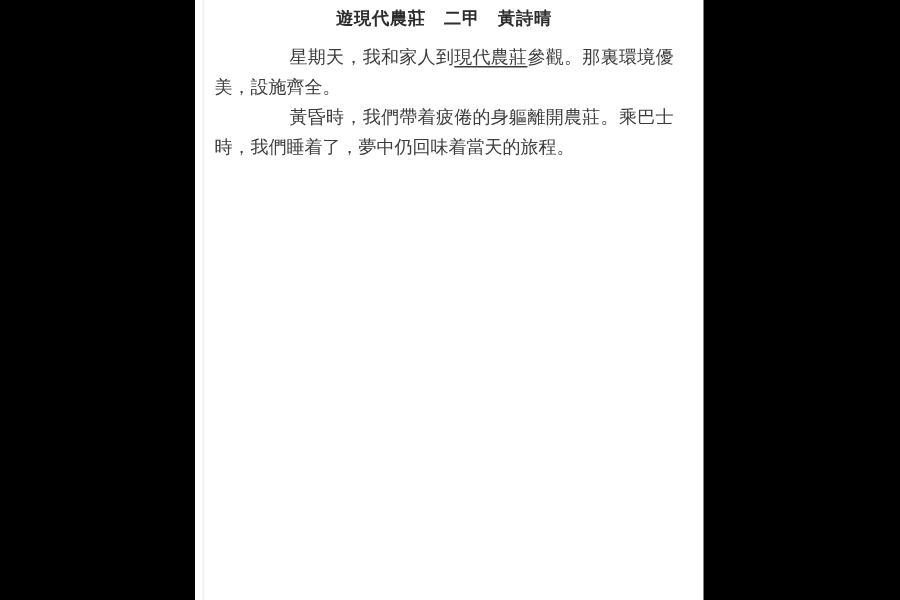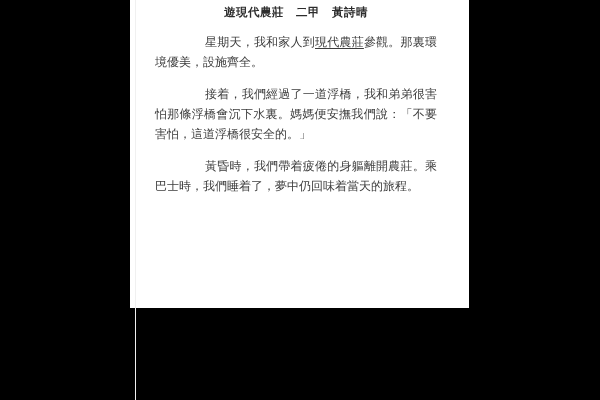--- a/index.html
+++ b/index.html
@@ -15,21 +15,21 @@
     width: 600px;
     height: 400px;
     background: #000000;
     overflow: hidden;
   }
   .paper {
     position: absolute;
     left: 130px;
     top: 0;
     width: 339px;
-    height: 308px;
+    height: 400px;
     background: #ffffff;
   }
   .paper-edge-line {
     position: absolute;
     left: 5px;
     top: 0;
     width: 1px;
     height: 400px;
     background: #f0f0f0;
   }
@@ -42,21 +42,21 @@
   .essay-title {
     margin: 0 0 8px 0;
     font-size: 11.5px;
     line-height: 15px;
     font-weight: bold;
     text-align: center;
     color: #2d2d2d;
     letter-spacing: 0.5px;
   }
   .para {
-    margin: 12px;
+    margin: 0;
     font-size: 12px;
     line-height: 20px;
     color: #3c3c3c;
     text-align: justify;
     text-indent: 50px;
     word-break: break-all;
   }
   .underline {
     text-decoration: underline;
     text-underline-offset: 2px;
@@ -65,18 +65,17 @@
 </head>
 <body>
 
 <div class="stage">
   <div class="paper">
     <div class="paper-edge-line"></div>
     <div class="doc">
       <h1 class="essay-title">遊現代農莊　二甲　黃詩晴</h1>
       <div>
           <p class="para"><span>星期天，我和家人到</span><span class="underline">現代農莊</span><span>參觀。那裏環境優美，設施齊全。</span></p>
-          <p class="para"><span>接着，我們經過了一道浮橋，我和弟弟很害怕那條浮橋會沉下水裏。媽媽便安撫我們說：「不要害怕，這道浮橋很安全的。」</span></p>
           <p class="para"><span>黃昏時，我們帶着疲倦的身軀離開農莊。乘巴士時，我們睡着了，夢中仍回味着當天的旅程。</span></p>
         </div>
     </div>
   </div>
 </div>
 
 </body></html>

